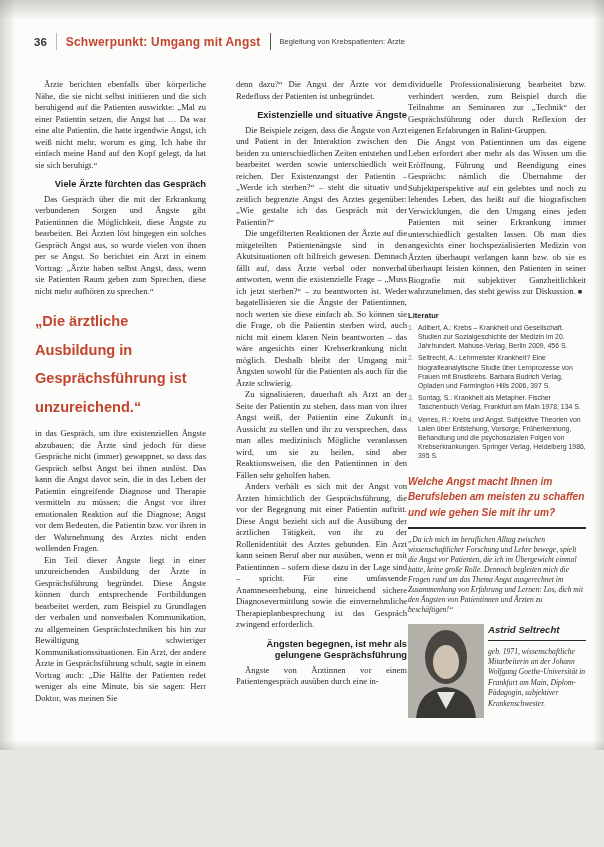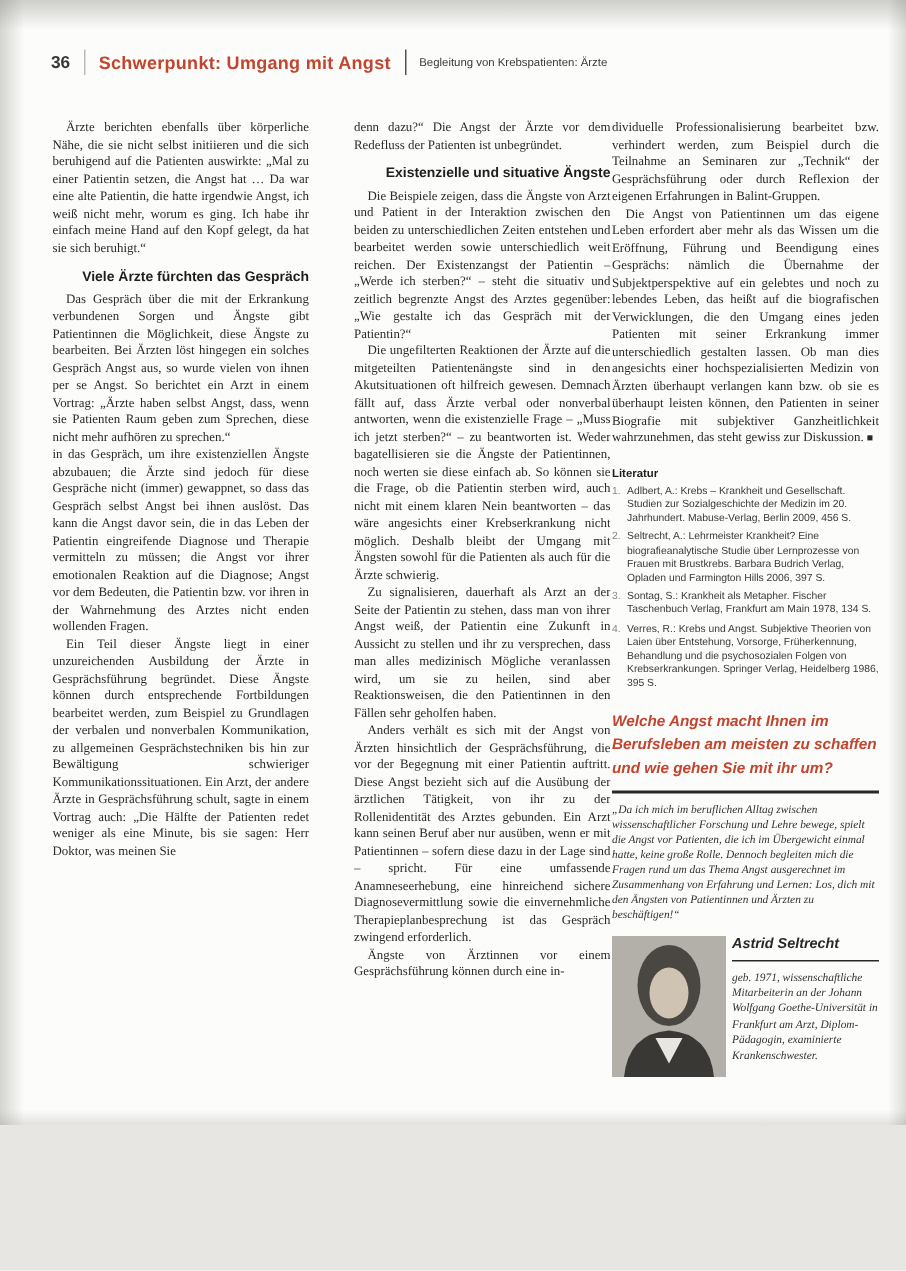--- a/index.html
+++ b/index.html
@@ -70,32 +70,34 @@
     <span class="vr"></span>
     <span class="section-title">Schwerpunkt: Umgang mit Angst</span>
     <span class="vr dark"></span>
     <span class="article-title">Begleitung von Krebspatienten: Ärzte</span>
   </div>
 
   <div class="col col1">
     <p class="body indent">Ärzte berichten ebenfalls über körperliche Nähe, die sie nicht selbst initiieren und die sich beruhigend auf die Patienten auswirkte: „Mal zu einer Patientin setzen, die Angst hat … Da war eine alte Patientin, die hatte irgendwie Angst, ich weiß nicht mehr, worum es ging. Ich habe ihr einfach meine Hand auf den Kopf gelegt, da hat sie sich beruhigt.“</p>
     <h3 class="subhead">Viele Ärzte fürchten das Gespräch</h3>
     <p class="body indent">Das Gespräch über die mit der Erkrankung verbundenen Sorgen und Ängste gibt Patientinnen die Möglichkeit, diese Ängste zu bearbeiten. Bei Ärzten löst hingegen ein solches Gespräch Angst aus, so wurde vielen von ihnen per se Angst. So berichtet ein Arzt in einem Vortrag: „Ärzte haben selbst Angst, dass, wenn sie Patienten Raum geben zum Sprechen, diese nicht mehr aufhören zu sprechen.“</p>
+    <div class="pullquote">„Die ärztliche Ausbildung in Gesprächsführung ist unzureichend.“</div>
     <p class="body">in das Gespräch, um ihre existenziellen Ängste abzubauen; die Ärzte sind jedoch für diese Gespräche nicht (immer) gewappnet, so dass das Gespräch selbst Angst bei ihnen auslöst. Das kann die Angst davor sein, die in das Leben der Patientin eingreifende Diagnose und Therapie vermitteln zu müssen; die Angst vor ihrer emotionalen Reaktion auf die Diagnose; Angst vor dem Bedeuten, die Patientin bzw. vor ihren in der Wahrnehmung des Arztes nicht enden wollenden Fragen.</p>
     <p class="body indent">Ein Teil dieser Ängste liegt in einer unzureichenden Ausbildung der Ärzte in Gesprächsführung begründet. Diese Ängste können durch entsprechende Fortbildungen bearbeitet werden, zum Beispiel zu Grundlagen der verbalen und nonverbalen Kommunikation, zu allgemeinen Gesprächstechniken bis hin zur Bewältigung schwieriger Kommunikationssituationen. Ein Arzt, der andere Ärzte in Gesprächsführung schult, sagte in einem Vortrag auch: „Die Hälfte der Patienten redet weniger als eine Minute, bis sie sagen: Herr Doktor, was meinen Sie</p>
   </div>
 
   <div class="col col2">
     <p class="body">denn dazu?“ Die Angst der Ärzte vor dem Redefluss der Patienten ist unbegründet.</p>
     <h3 class="subhead">Existenzielle und situative Ängste</h3>
     <p class="body indent">Die Beispiele zeigen, dass die Ängste von Arzt und Patient in der Interaktion zwischen den beiden zu unterschiedlichen Zeiten entstehen und bearbeitet werden sowie unterschiedlich weit reichen. Der Existenzangst der Patientin – „Werde ich sterben?“ – steht die situativ und zeitlich begrenzte Angst des Arztes gegenüber: „Wie gestalte ich das Gespräch mit der Patientin?“</p>
     <p class="body indent">Die ungefilterten Reaktionen der Ärzte auf die mitgeteilten Patientenängste sind in den Akutsituationen oft hilfreich gewesen. Demnach fällt auf, dass Ärzte verbal oder nonverbal antworten, wenn die existenzielle Frage – „Muss ich jetzt sterben?“ – zu beantworten ist. Weder bagatellisieren sie die Ängste der Patientinnen, noch werten sie diese einfach ab. So können sie die Frage, ob die Patientin sterben wird, auch nicht mit einem klaren Nein beantworten – das wäre angesichts einer Krebserkrankung nicht möglich. Deshalb bleibt der Umgang mit Ängsten sowohl für die Patienten als auch für die Ärzte schwierig.</p>
     <p class="body indent">Zu signalisieren, dauerhaft als Arzt an der Seite der Patientin zu stehen, dass man von ihrer Angst weiß, der Patientin eine Zukunft in Aussicht zu stellen und ihr zu versprechen, dass man alles medizinisch Mögliche veranlassen wird, um sie zu heilen, sind aber Reaktionsweisen, die den Patientinnen in den Fällen sehr geholfen haben.</p>
     <p class="body indent">Anders verhält es sich mit der Angst von Ärzten hinsichtlich der Gesprächsführung, die vor der Begegnung mit einer Patientin auftritt. Diese Angst bezieht sich auf die Ausübung der ärztlichen Tätigkeit, von ihr zu der Rollenidentität des Arztes gebunden. Ein Arzt kann seinen Beruf aber nur ausüben, wenn er mit Patientinnen – sofern diese dazu in der Lage sind – spricht. Für eine umfassende Anamneseerhebung, eine hinreichend sichere Diagnosevermittlung sowie die einvernehmliche Therapieplanbesprechung ist das Gespräch zwingend erforderlich.</p>
-    <p class="body indent">Ängste von Ärztinnen vor einem Gesprächsführung können durch eine in-</p>
+    <h3 class="subhead">Ängsten begegnen, ist mehr als gelungene Gesprächsführung</h3>
+    <p class="body indent">Ängste von Ärztinnen vor einem Patientengespräch ausüben durch eine in-</p>
   </div>
 
   <div class="col col3">
     <p class="body">dividuelle Professionalisierung bearbeitet bzw. verhindert werden, zum Beispiel durch die Teilnahme an Seminaren zur „Technik“ der Gesprächsführung oder durch Reflexion der eigenen Erfahrungen in Balint-Gruppen.</p>
     <p class="body indent"><span>Die Angst von Patientinnen um das eigene Leben erfordert aber mehr als das Wissen um die Eröffnung, Führung und Beendigung eines Gesprächs: nämlich die Übernahme der Subjektperspektive auf ein gelebtes und noch zu lebendes Leben, das heißt auf die biografischen Verwicklungen, die den Umgang eines jeden Patienten mit seiner Erkrankung immer unterschiedlich gestalten lassen. Ob man dies angesichts einer hochspezialisierten Medizin von Ärzten überhaupt verlangen kann bzw. ob sie es überhaupt leisten können, den Patienten in seiner Biografie mit subjektiver Ganzheitlichkeit wahrzunehmen, das steht gewiss zur Diskussion.</span><span class="endmark">■</span></p>
 
     <div class="lit">
       <div class="lit-heading">Literatur</div>
       <div class="lit-entry">
         <span class="lit-num">1.</span>
@@ -126,19 +128,19 @@
         <svg width="76" height="94" viewBox="0 0 76 94">
           <rect width="76" height="94" fill="#b3b0aa"></rect>
           <ellipse cx="38" cy="33" rx="21" ry="27" fill="#4a4742"></ellipse>
           <ellipse cx="38" cy="38" rx="13" ry="17" fill="#cfc4b4"></ellipse>
           <path d="M8 94 Q11 65 38 63 Q65 65 68 94 Z" fill="#3a3835"></path>
           <path d="M29 68 L38 85 L47 68 Z" fill="#e8e6e0"></path>
         </svg>
       </div>
       <div class="author-right">
         <div class="author-name">Astrid Seltrecht</div>
-        <div class="author-bio">geb. 1971, wissenschaftliche Mitarbeiterin an der Johann Wolfgang Goethe-Universität in Frankfurt am Arzt, Diplom-Pädagogin, examinierte Krankenschwester.</div>
+        <div class="author-bio">geb. 1971, wissenschaftliche Mitarbeiterin an der Johann Wolfgang Goethe-Universität in Frankfurt am Main, Diplom-Pädagogin, subjektiver Krankenschwester.</div>
       </div>
     </div>
   </div>
 
   <div class="footer">Dr. med. Mabuse 197 · Juli/August 2012</div>
 </div>
 
 </body></html>

